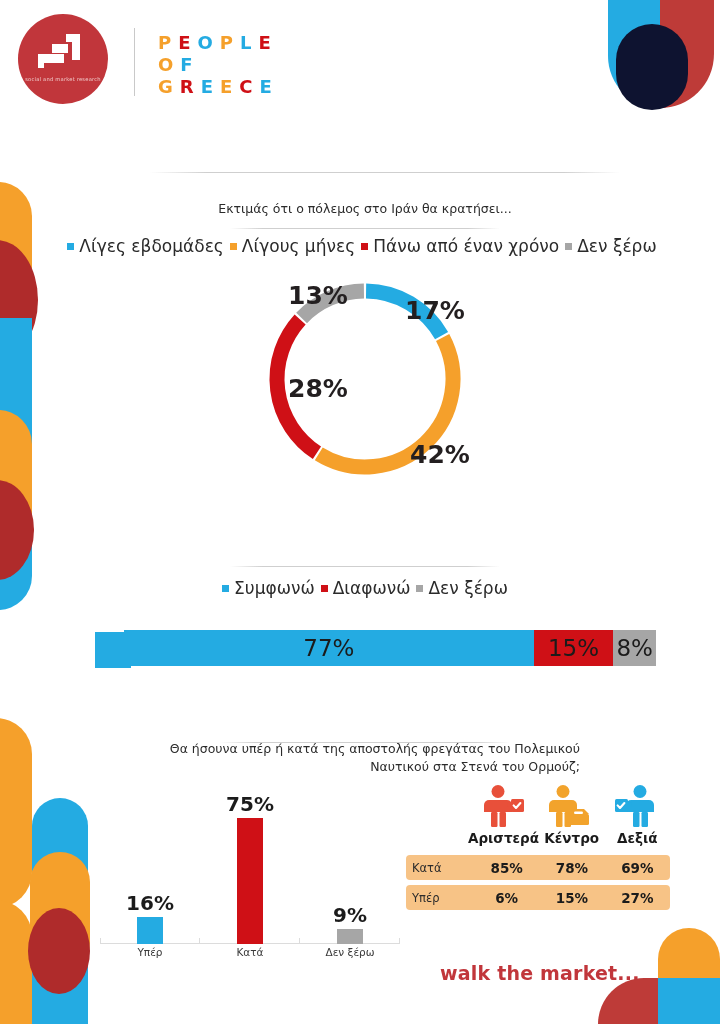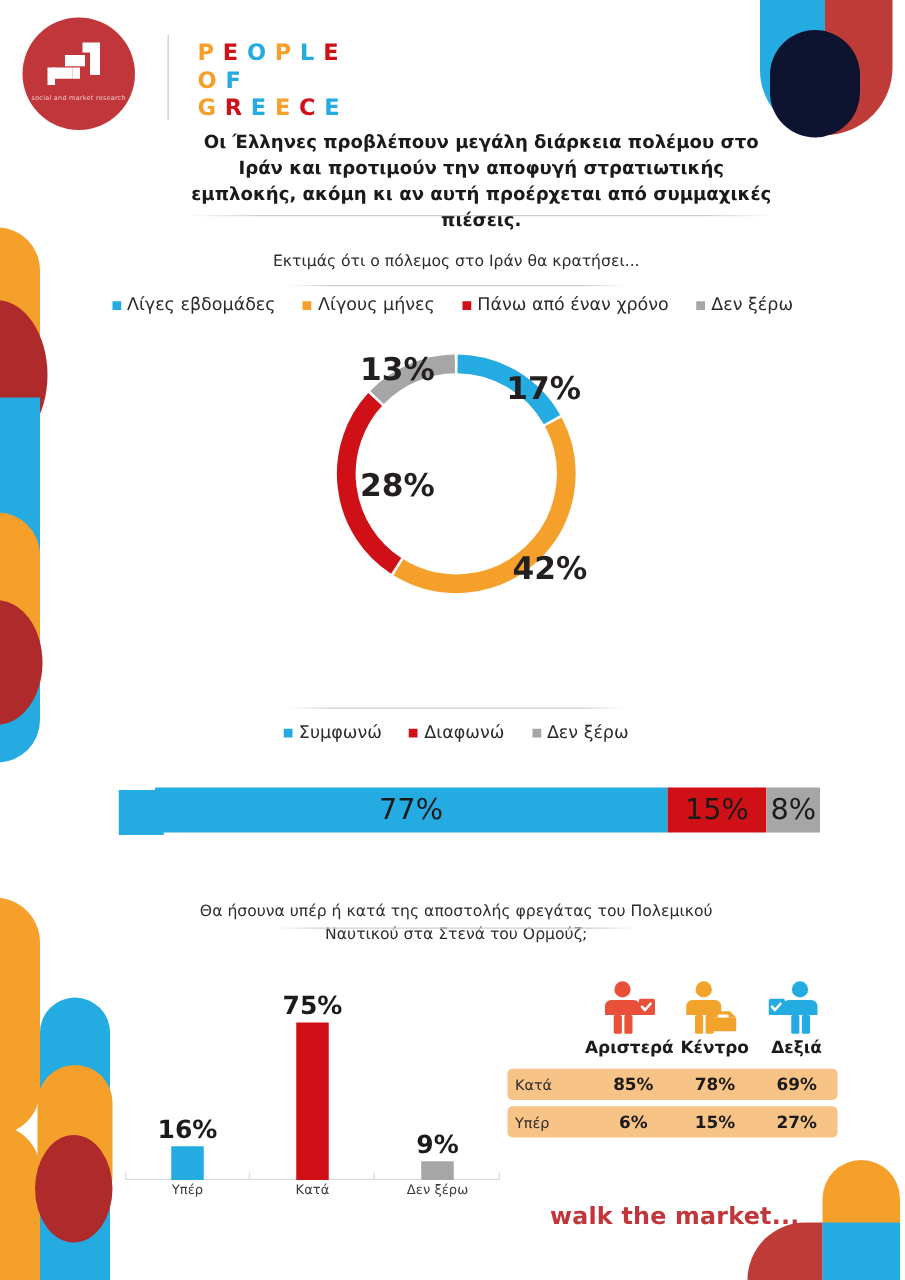--- a/index.html
+++ b/index.html
@@ -56,26 +56,26 @@
     font-size:14.5px;line-height:21px;color:#1a1a1a;font-weight:600;}
   .hr-soft{position:absolute;height:1px;background:linear-gradient(90deg,rgba(200,200,200,0) 0%,#cfcfcf 12%,#cfcfcf 88%,rgba(200,200,200,0) 100%);}
   .hr-1{left:150px;top:172px;width:470px;}
 
   
   .qtitle{position:absolute;text-align:center;font-size:12.5px;line-height:18px;color:#2b2b2b;}
   .q1{left:130px;top:200px;width:470px;}
   .hr-2{left:230px;top:228px;width:270px;}
   .q2{left:110px;top:520px;width:510px;}
   .hr-3{left:230px;top:566px;width:270px;}
-  .q3{left:150px;top:720px;width:430px;}
+  .q3{left:150px;top:740px;width:430px;text-align:right;}
   .hr-4{left:220px;top:742px;width:290px;}
 
   
-  .legend{position:absolute;display:flex;align-items:center;justify-content:center;gap:22px;
-    font-size:14px;color:#2b2b2b;}
+  .legend{position:absolute;display:flex;align-items:center;justify-content:center;gap:6px;
+    font-size:17px;color:#2b2b2b;}
   .legend-1{left:62px;top:236px;width:600px;}
   .legend-2{left:110px;top:578px;width:510px;}
   .legend-item{display:flex;align-items:center;gap:5px;white-space:nowrap;}
   .swatch{width:7px;height:7px;display:inline-block;}
 
   
   .donut-wrap{position:absolute;left:262px;top:276px;width:206px;height:206px;}
   .donut-label{position:absolute;font-size:25px;font-weight:700;color:#231f20;
     font-family:"DejaVu Sans","Liberation Sans",sans-serif;}
 
@@ -151,21 +151,20 @@
       </div>
       <div class="logo-line">
         <span class="lc" style="color:#F5A02B">O</span><span class="lc" style="color:#24ABE2">F</span>
       </div>
       <div class="logo-line">
         <span class="lc" style="color:#F5A02B">G</span><span class="lc" style="color:#CF1016">R</span><span class="lc" style="color:#24ABE2">E</span><span class="lc" style="color:#F5A02B">E</span><span class="lc" style="color:#CF1016">C</span><span class="lc" style="color:#24ABE2">E</span>
       </div>
     </div>
   </div>
 
-  <div class="headline">Οι Έλληνες προβλέπουν μεγάλη διάρκεια πολέμου στο Ιράν και προτιμούν την αποφυγή στρατιωτικής εμπλοκής, ακόμη κι αν αυτή προέρχεται από συμμαχικές πιέσεις.</div>
   <div class="hr-soft hr-1"></div>
 
   <div class="qtitle q1">Εκτιμάς ότι ο πόλεμος στο Ιράν θα κρατήσει...</div>
   <div class="hr-soft hr-2"></div>
 
   <div class="legend legend-1">
     <span class="legend-item">
       <span class="swatch" style="background:#24ABE2"></span>
       <span>Λίγες εβδομάδες</span>
     </span>

